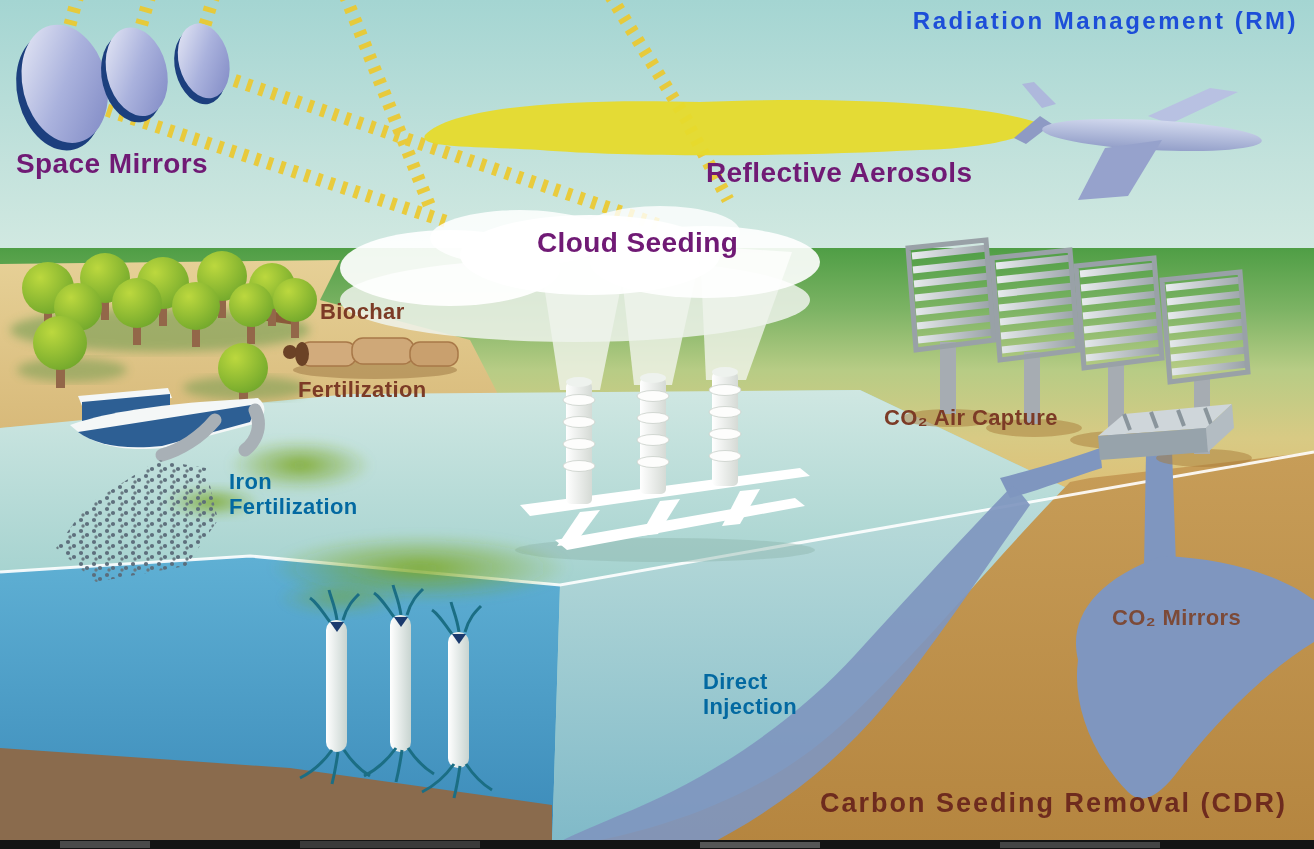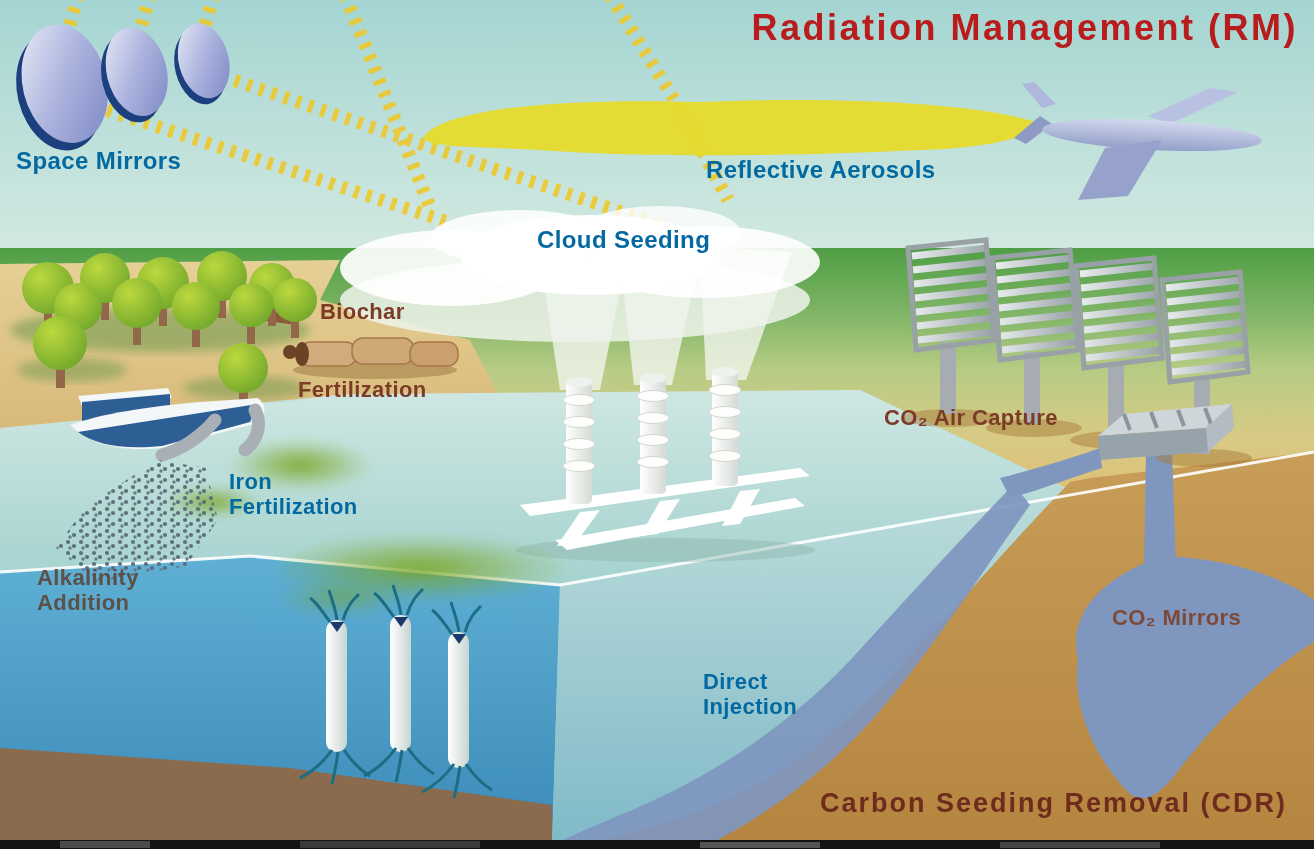--- a/index.html
+++ b/index.html
@@ -2,22 +2,22 @@
 <html><head>
 <meta charset="utf-8">
 <style>
   html,body{margin:0;padding:0;}
   body{width:1314px;height:849px;overflow:hidden;background:#a4d5d2;
        font-family:"Liberation Sans",sans-serif;}
   .stage{position:relative;width:1314px;height:849px;}
   .scene{position:absolute;left:0;top:0;}
   .lbl{position:absolute;font-weight:bold;white-space:pre-line;line-height:1.12;
        letter-spacing:.4px;font-family:"Liberation Sans",sans-serif;}
-  .lbl-blue{color:#0369a1;font-size:24px;}
-  .lbl-header-rm{color:#b91c1c;font-size:36px;letter-spacing:2.5px;}
+  .lbl-blue{color:#701a75;font-size:28px;}
+  .lbl-header-rm{color:#1d4ed8;font-size:24px;letter-spacing:2.5px;}
   .lbl-header-cdr{color:#6e2b1e;font-size:27px;letter-spacing:2px;}
   .lbl-brown{color:#7c3b26;font-size:22px;}
   .lbl-red{color:#0369a1;font-size:22px;}
   .lbl-gray{color:#5d5049;font-size:22px;}
   .lbl-storage{color:#7c4a38;font-size:22px;}
 </style>
 </head>
 <body>
 
 <div class="stage">
@@ -349,22 +349,20 @@
 
 <div class="lbl lbl-blue" style="left:537px;top:227px;">Cloud Seeding</div>
 
 <div class="lbl lbl-brown" style="left:320px;top:300px;">Biochar</div>
 
 <div class="lbl lbl-brown" style="left:298px;top:378px;">Fertilization</div>
 
 <div class="lbl lbl-red" style="left:229px;top:470px;">Iron
 Fertilization</div>
 
-<div class="lbl lbl-gray" style="left:37px;top:566px;">Alkalinity
-Addition</div>
 
 
 <div class="lbl lbl-brown" style="left:884px;top:406px;">CO₂ Air Capture</div>
 
 <div class="lbl lbl-storage" style="left:1112px;top:606px;">CO₂ Mirrors</div>
 
 <div class="lbl lbl-red" style="left:703px;top:670px;">Direct
 Injection</div>
 
 <div class="lbl lbl-header-cdr" style="left:820px;top:788px;">Carbon Seeding Removal (CDR)</div>

